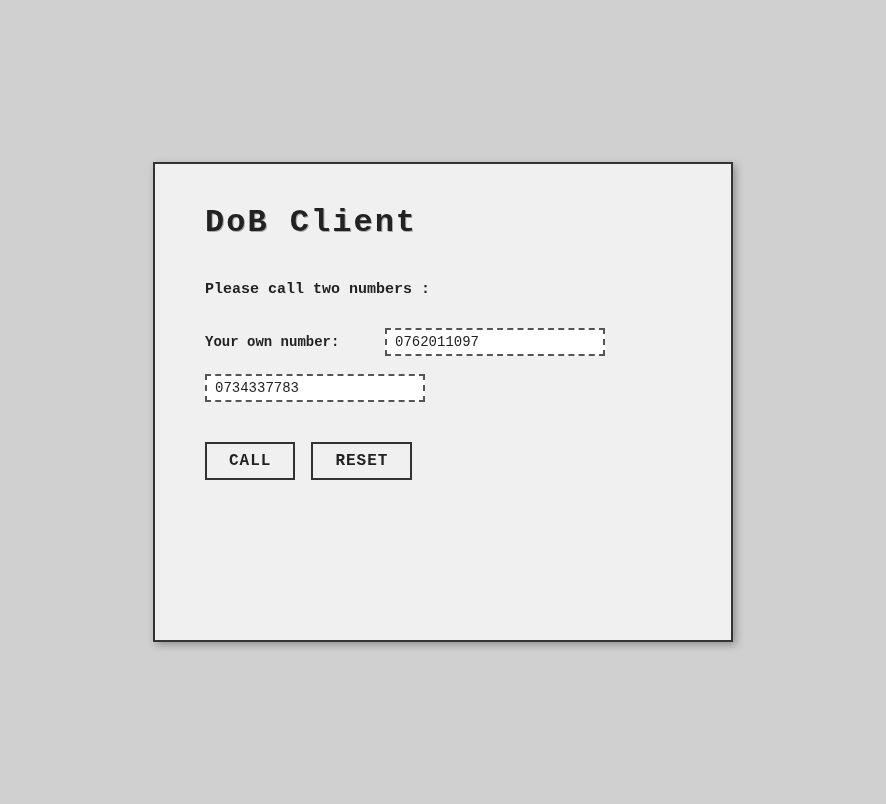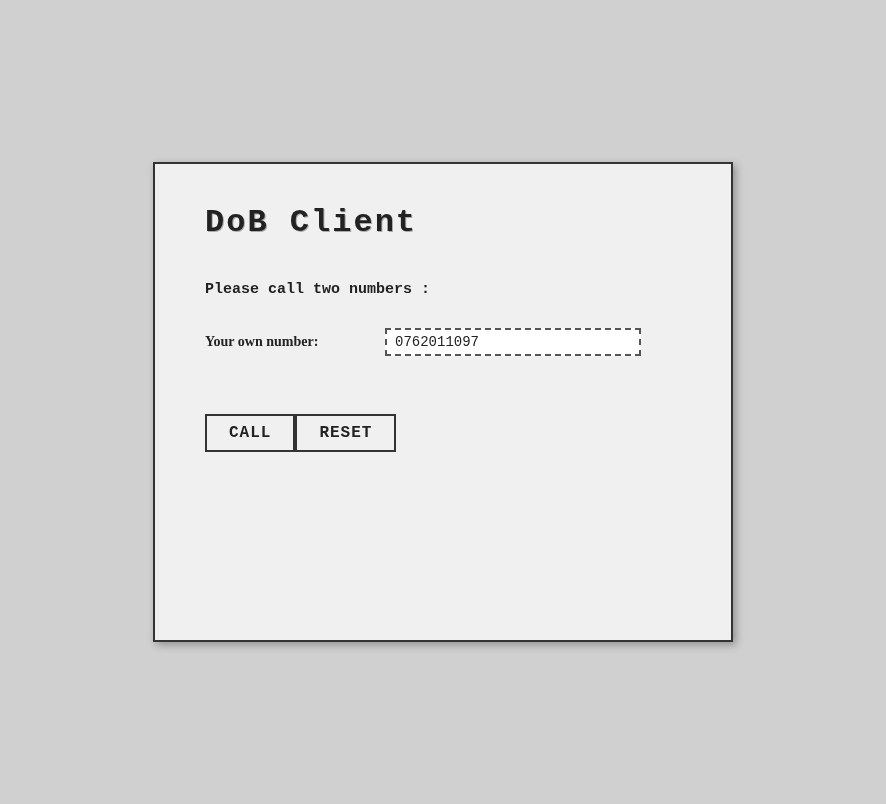--- a/index.html
+++ b/index.html
@@ -50,48 +50,49 @@
       display: flex;
       align-items: center;
       margin-bottom: 18px;
     }
 
     .form-label {
       font-size: 14px;
       font-weight: bold;
       color: #222;
       width: 180px;
-      font-family: Liberation Serif, serif;
+      font-family: Liberation Mono, monospace;
     }
 
     .form-input {
       border: 2px solid #555;
       background: #fff;
       font-family: 'Courier New', Courier, monospace;
       font-size: 14px;
       padding: 4px 8px;
-      width: 256px;
+      width: 220px;
       color: #222;
       outline: none;
     }
 
     .form-input:first-of-type {
       border-style: dashed;
     }
 
     .input-own {
       border: 2px dashed #555;
     }
 
     .input-call {
       border: 2px solid #555;
     }
 
     .button-row {
       display: flex;
+      gap: 16px;
       margin-top: 40px;
     }
 
     .btn {
       border: 2px solid #333;
       background: #f0f0f0;
       font-family: 'Courier New', Courier, monospace;
       font-size: 16px;
       font-weight: bold;
       padding: 8px 22px;
@@ -107,19 +108,20 @@
   <h1 class="title">DoB Client</h1>
 
   <p class="subtitle">Please call two numbers :</p>
 
   <div class="form-row">
     <label class="form-label">Your own number:</label>
     <input class="form-input input-own" type="text" value="0762011097" style="">
   </div>
 
   <div class="form-row">
+    <input class="form-input input-call" type="text" value="0734337783" style="">
   </div>
 
   <div class="button-row">
     <button class="btn">CALL</button>
     <button class="btn">RESET</button>
   </div>
 </div>
 
 </body></html>

